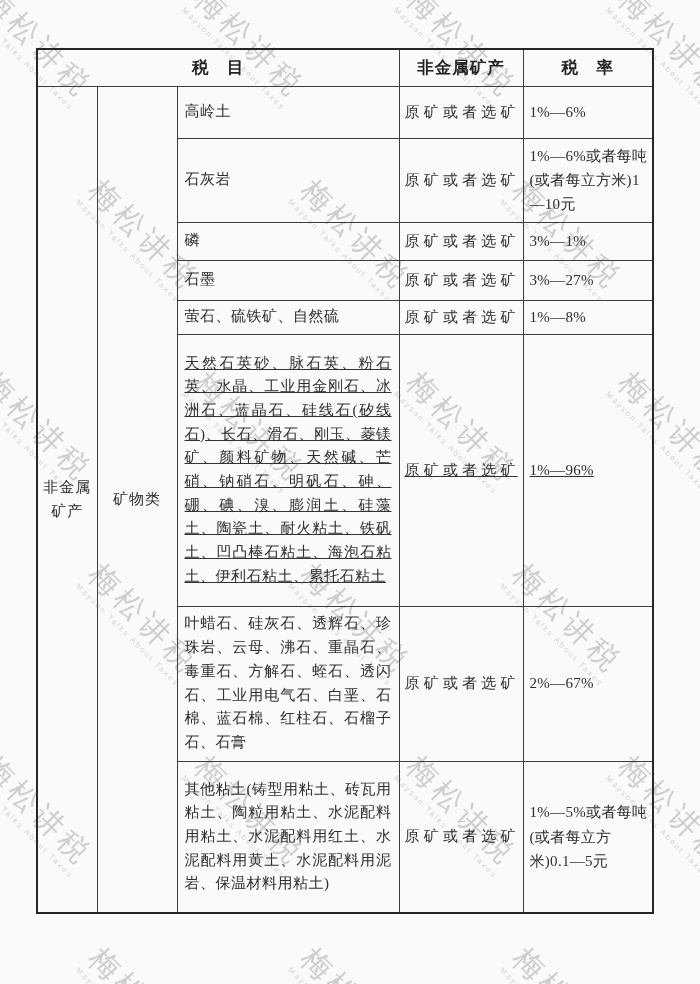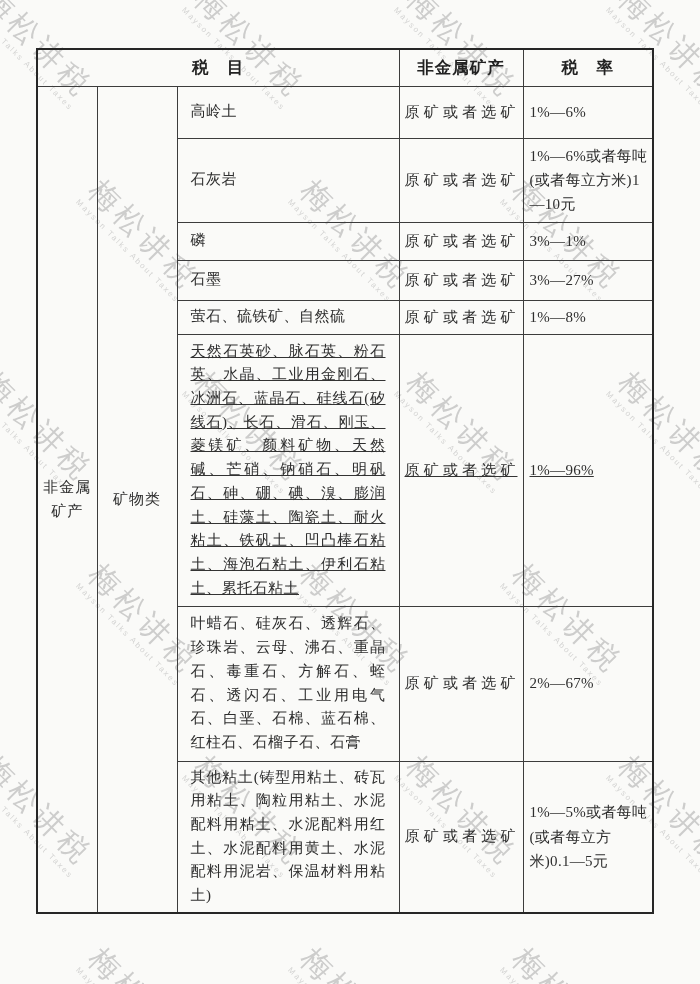--- a/index.html
+++ b/index.html
@@ -52,21 +52,21 @@
     font-weight: 700; font-size: 16.5px;
     text-align: center; letter-spacing: 1px;
     height: 37px; color: #222;
   }
   td.cat, td.subcat {
     text-align: center; letter-spacing: 1px;
     font-size: 15px; line-height: 1.6; padding: 2px 3px;
   }
   td.item {
     text-align: justify; text-justify: inter-character;
-    line-height: 1.58; letter-spacing: 0.5px; padding: 4px 13px;
+    line-height: 1.58; letter-spacing: 0.5px; padding: 4px 7px;
   }
   td.obj {
     text-align: justify; text-align-last: justify;
     letter-spacing: 2px; padding: 2px 5px; white-space: nowrap;
   }
   td.rate { line-height: 1.62; padding: 3px 4px 3px 6px; letter-spacing: 0.3px; }
 
   tr.r1 { height: 52px; }
   tr.r2 { height: 84px; }
   tr.r3 { height: 38px; }

